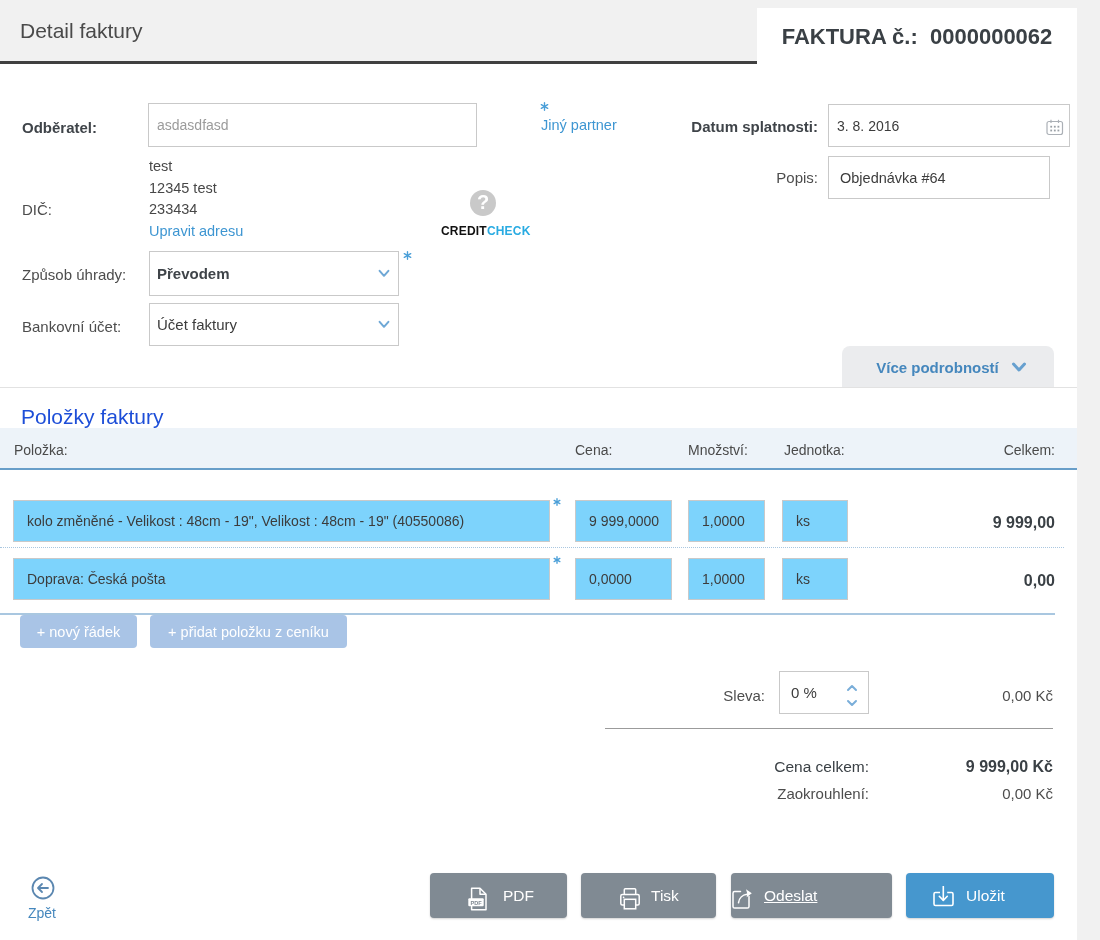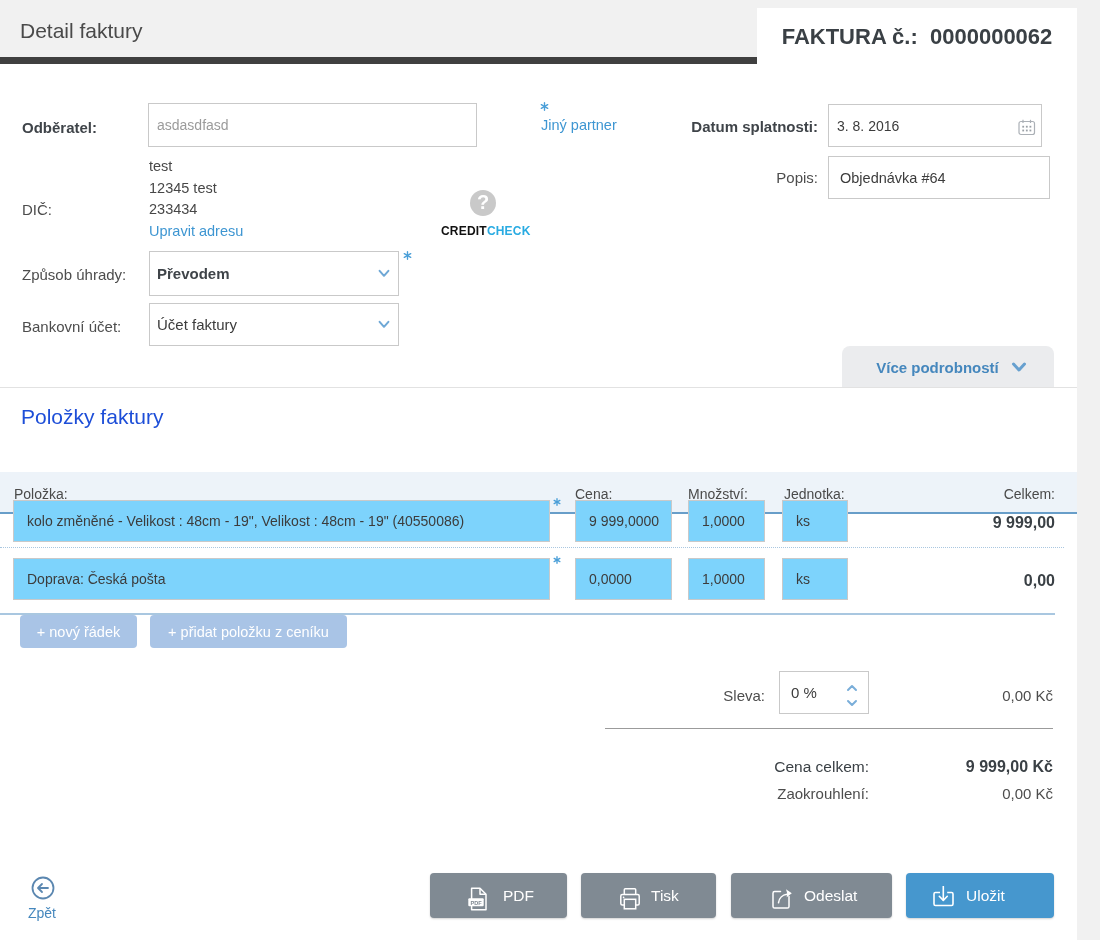--- a/index.html
+++ b/index.html
@@ -1,35 +1,35 @@
 <!DOCTYPE html>
 <html><head>
 <meta charset="utf-8">
 <style>
   * { margin:0; padding:0; box-sizing:border-box; }
   html,body { width:1100px; height:940px; }
   body { background:#f1f1f1; font-family:"Liberation Sans", sans-serif; position:relative; overflow:hidden; }
   .panel { position:absolute; left:0; top:0; width:1077px; height:940px; background:#fff; }
   .abs { position:absolute; }
-  .hdr { position:absolute; left:0; top:0; width:1077px; height:64px; background:#f1f1f1; border-bottom:7px solid #404040; }
+  .hdr { position:absolute; left:0; top:0; width:1077px; height:64px; background:#f1f1f1; border-bottom:3px solid #404040; }
   .hdr h1 { position:absolute; left:20px; top:19px; font-size:21px; font-weight:normal; color:#4a4a4a; }
   .fakbox { position:absolute; left:757px; top:8px; width:320px; height:57px; background:#fff; text-align:center; line-height:57px; font-size:22px; font-weight:bold; color:#3a4045; }
   .lbl { font-size:15px; color:#4d4d4d; }
   .blbl { font-size:15px; color:#3f4449; font-weight:bold; }
   .inp { position:absolute; border:1px solid #c9c9c9; background:#fff; font-size:14.5px; color:#3c3c3c; display:flex; align-items:center; padding-left:8px; }
   .ph { color:#9b9b9b; }
   .blue { color:#3e96d2; }
   .ast { position:absolute; color:#3e96d2; font-size:15px; font-weight:bold; }
   .sel { position:absolute; border:1px solid #c9c9c9; background:#fff; display:flex; align-items:center; padding-left:7px; }
   .sel svg { position:absolute; right:8px; top:50%; margin-top:-4.5px; }
   .addr { position:absolute; left:149px; top:156px; font-size:14.5px; color:#474747; line-height:21.5px; }
   .vice { position:absolute; left:842px; top:346px; padding-left:7px; width:212px; height:42px; background:#ebecee; border-radius:8px 8px 0 0; display:flex; align-items:center; justify-content:center; color:#4587bd; font-weight:bold; font-size:15px; }
   .secline { position:absolute; left:0; top:387px; width:1077px; height:1px; background:#e2e2e2; }
   .h2 { position:absolute; left:21px; top:405px; font-size:21px; color:#1d4ed8; font-weight:normal; }
-  .thead { position:absolute; left:0; top:472px; width:1077px; height:42px; background:#edf3f9; border-bottom:2px solid #689ec9;text-align:right; }
+  .thead { position:absolute; left:0; top:428px; width:1077px; height:42px; background:#edf3f9; border-bottom:2px solid #689ec9;text-align:right; }
   .thead span { position:absolute; top:14px; font-size:14px; color:#4a4a4a; }
   .rowinp { position:absolute; border:1px solid #c9c9c9; background:#7dd3fc; font-size:14px; color:#3c3c3c; display:flex; align-items:center; padding-left:13px; height:42px; }
   .dotsep { position:absolute; left:0; top:547px; width:1064px; border-top:1px dotted #a9c7e0; }
   .tbot { position:absolute; left:0; top:613px; width:1055px; height:2px; background:#a9c7e0; }
   .addbtn { position:absolute; top:615px; height:33px; background:#a9c4e6; border-radius:4px; color:#fff; font-size:14.5px; display:flex; align-items:center; justify-content:center; }
   .rt { position:absolute; text-align:right; }
   .spin { position:absolute; left:779px; top:671px; width:90px; height:43px; border:1px solid #c9c9c9; background:#fff; }
   .spin .val { position:absolute; left:11px; top:12px; font-size:15px; color:#3c3c3c; }
   .sumline { position:absolute; left:605px; top:728px; width:448px; height:1px; background:#9b9b9b; }
   .btn { position:absolute; top:873px; height:45px; border-radius:4px; background:#808a93; color:#fff; font-size:15.5px; display:flex; align-items:center; justify-content:center; gap:11px; box-shadow:0 1px 2px rgba(0,0,0,0.18); }
@@ -77,21 +77,21 @@
     </svg></div>
 
 <div class="abs lbl" style="left:22px; top:318px;">Bankovní účet:</div>
 <div class="sel" style="left:149px; top:303px; width:250px; height:43px; font-size:15px; color:#3c3c3c;">Účet faktury
   <svg width="12" height="9" viewBox="0 0 12 9">
       <path d="M1.6 1.8 L6 6.8 L10.4 1.8" stroke="#6fa8d6" stroke-width="2" fill="none" stroke-linecap="round" stroke-linejoin="round"></path>
     </svg>
 </div>
 
 <div class="rt blbl" style="left:640px; top:118px; width:178px;">Datum splatnosti:</div>
-<div class="inp" style="left:828px; top:104px; width:214px; height:43px; font-size:14px;">3. 8. 2016
+<div class="inp" style="left:828px; top:104px; width:242px; height:43px; font-size:14px;">3. 8. 2016
   <svg style="position:absolute; right:5px; top:14px;" width="18" height="17" viewBox="0 0 18 17">
     <rect x="1" y="2.5" width="15.5" height="13" rx="2" fill="none" stroke="#abb0b6" stroke-width="1.2"></rect>
     <line x1="5" y1="0.8" x2="5" y2="4" stroke="#abb0b6" stroke-width="1.2"></line>
     <line x1="12.5" y1="0.8" x2="12.5" y2="4" stroke="#abb0b6" stroke-width="1.2"></line>
     <g fill="#9aa0a6">
       <rect x="4.3" y="6.8" width="1.8" height="1.8"></rect>
         <rect x="7.9" y="6.8" width="1.8" height="1.8"></rect>
         <rect x="11.5" y="6.8" width="1.8" height="1.8"></rect>
       <rect x="4.3" y="10.6" width="1.8" height="1.8"></rect>
         <rect x="7.9" y="10.6" width="1.8" height="1.8"></rect>
@@ -187,21 +187,21 @@
 </div>
 <div class="btn" style="left:581px; width:135px; justify-content:flex-start; padding-left:39px; gap:11px;">
   <svg width="20" height="22" viewBox="0 0 20 22" style="margin-top:6px; flex:none;">
     <rect x="4.3" y="0.8" width="11.4" height="6" rx="1" fill="none" stroke="#fff" stroke-width="1.5"></rect>
     <rect x="0.8" y="6.4" width="18.4" height="10.6" rx="1.5" fill="#808a93" stroke="#fff" stroke-width="1.5"></rect>
     <rect x="4.3" y="11.3" width="11.4" height="9.5" fill="#808a93" stroke="#fff" stroke-width="1.5"></rect>
     <circle cx="3.6" cy="9.3" r="0.85" fill="#fff"></circle>
   </svg>
   <span>Tisk</span>
 </div>
-<div class="btn" style="left:731px; width:161px; justify-content:flex-start; padding-left:40px; gap:11px;">
+<div class="btn" style="left:731px; width:161px; justify-content:flex-start; gap:11px;text-decoration:underline;">
   <svg width="22" height="23" viewBox="0 0 22 23" style="margin-top:5px; flex:none;">
     <path d="M9.5 4.6 H3.6 Q2 4.6 2 6.2 V19.4 Q2 21 3.6 21 H16.4 Q18 21 18 19.4 V9.5" fill="none" stroke="#fff" stroke-width="1.5" stroke-linecap="round"></path>
     <path d="M7.5 15.8 C8 11.2 11.5 7.8 16 7.2" fill="none" stroke="#fff" stroke-width="1.5" stroke-linecap="round"></path>
     <path d="M15 2.2 L20.8 6.2 L15.7 10.2 Q17 6.2 15 2.2 Z" fill="#fff"></path>
   </svg>
   <span>Odeslat</span>
 </div>
 <div class="btn blue-btn" style="left:906px; width:148px; justify-content:flex-start; padding-left:27px; gap:12px;">
   <svg width="21" height="22" viewBox="0 0 21 22" style="margin-top:3px; flex:none;">
     <path d="M7 6.5 H2.4 Q1 6.5 1 7.9 V18.1 Q1 19.5 2.4 19.5 H18.6 Q20 19.5 20 18.1 V7.9 Q20 6.5 18.6 6.5 H14.2" fill="none" stroke="#fff" stroke-width="1.6"></path>

